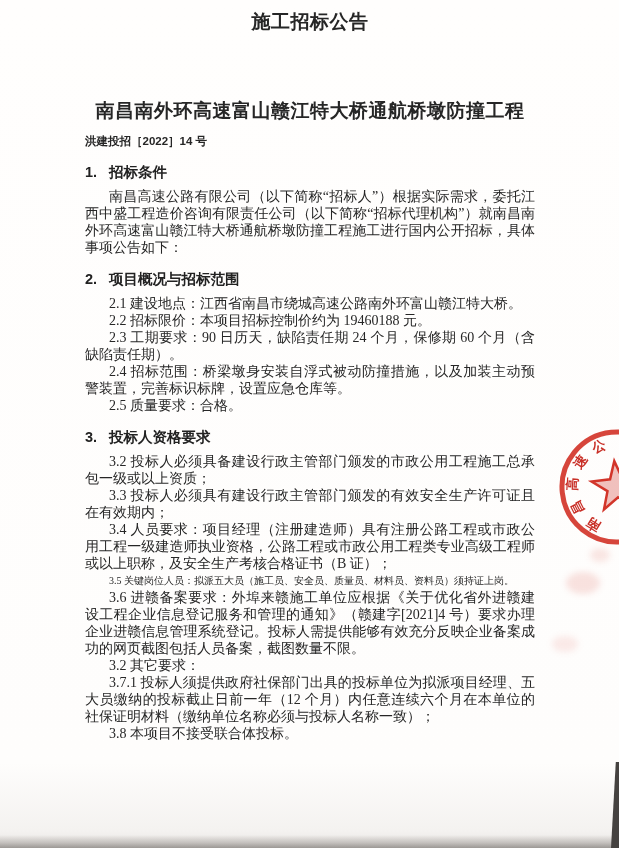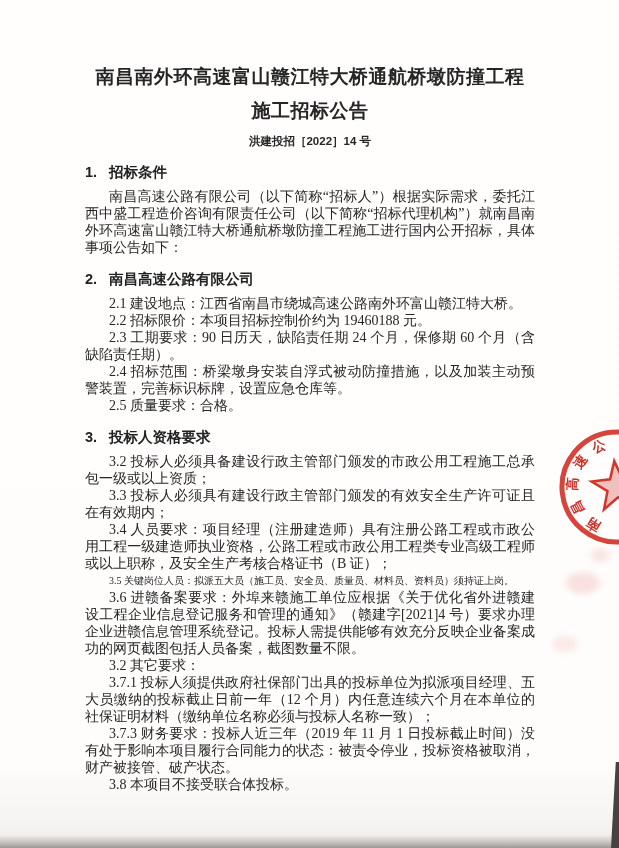--- a/index.html
+++ b/index.html
@@ -15,21 +15,21 @@
   .content{
     position:absolute;left:85px;top:0;width:450px;
   }
   .title{
     text-align:center;font-weight:bold;font-size:19px;line-height:25px;
     letter-spacing:0.5px;
   }
   .title1{margin-top:64px;}
   .title2{margin-top:9px;}
   .docno{
-    text-align:center;font-weight:bold;font-size:11.5px;line-height:15px;margin-top:11px;
+    font-weight:bold;font-size:11.5px;line-height:15px;margin-top:11px;
     font-family:"Liberation Sans","DejaVu Sans",sans-serif;
   }
   .sec-heading{
     font-family:"Liberation Sans","DejaVu Sans",sans-serif;
     font-weight:bold;font-size:14.5px;line-height:19px;
     margin-top:14px;margin-bottom:6px;color:#222;
   }
   .sec-heading .num{margin-right:12px;}
   .para{
     font-size:14px;line-height:17px;text-align:justify;
@@ -67,49 +67,48 @@
     clip-path:polygon(100% 0,100% 100%,0 100%,60% 0);
     pointer-events:none;
   }
 </style>
 </head>
 <body>
 
 <div class="page">
   <div class="content">
 
+    <div class="title title2">施工招标公告</div>
     <div class="title title1">南昌南外环高速富山赣江特大桥通航桥墩防撞工程</div>
-    <div class="title title2">施工招标公告</div>
     <div class="docno">洪建投招［2022］14 号</div>
 
     <div class="sec-heading">
       <span class="num">1.</span><span>招标条件</span>
     </div>
     <p class="para">南昌高速公路有限公司（以下简称“招标人”）根据实际需求，委托江西中盛工程造价咨询有限责任公司（以下简称“招标代理机构”）就南昌南外环高速富山赣江特大桥通航桥墩防撞工程施工进行国内公开招标，具体事项公告如下：</p>
 
     <div class="sec-heading">
-      <span class="num">2.</span><span>南昌高速公路有限公司</span>
+      <span class="num">2.</span><span>项目概况与招标范围</span>
     </div>
     <p class="para">2.1 建设地点：江西省南昌市绕城高速公路南外环富山赣江特大桥。</p>
     <p class="para">2.2 招标限价：本项目招标控制价约为 19460188 元。</p>
     <p class="para">2.3 工期要求：90 日历天，缺陷责任期 24 个月，保修期 60 个月（含缺陷责任期）。</p>
     <p class="para">2.4 招标范围：桥梁墩身安装自浮式被动防撞措施，以及加装主动预警装置，完善标识标牌，设置应急仓库等。</p>
     <p class="para">2.5 质量要求：合格。</p>
 
     <div class="sec-heading">
       <span class="num">3.</span><span>投标人资格要求</span>
     </div>
     <p class="para">3.2 投标人必须具备建设行政主管部门颁发的市政公用工程施工总承包一级或以上资质；</p>
     <p class="para">3.3 投标人必须具有建设行政主管部门颁发的有效安全生产许可证且在有效期内；</p>
     <p class="para">3.4 人员要求：项目经理（注册建造师）具有注册公路工程或市政公用工程一级建造师执业资格，公路工程或市政公用工程类专业高级工程师或以上职称，及安全生产考核合格证书（B 证）；</p>
     <p class="para-block">3.5 关键岗位人员：拟派五大员（施工员、安全员、质量员、材料员、资料员）须持证上岗。</p>
     <p class="para">3.6 进赣备案要求：外埠来赣施工单位应根据《关于优化省外进赣建设工程企业信息登记服务和管理的通知》（赣建字[2021]4 号）要求办理企业进赣信息管理系统登记。投标人需提供能够有效充分反映企业备案成功的网页截图包括人员备案，截图数量不限。</p>
     <p class="para">3.2 其它要求：</p>
     <p class="para">3.7.1 投标人须提供政府社保部门出具的投标单位为拟派项目经理、五大员缴纳的投标截止日前一年（12 个月）内任意连续六个月在本单位的社保证明材料（缴纳单位名称必须与投标人名称一致）；</p>
-    <p class="para">3.7.3 财务要求：投标人近三年（2019 年 11 月 1 日投标截止时间）没有处于影响本项目履行合同能力的状态：被责令停业，投标资格被取消，财产被接管、破产状态。</p>
     <p class="para">3.8 本项目不接受联合体投标。</p>
 
   </div>
 
   <div class="seal">
     <svg width="140" height="140" viewBox="0 0 140 140">
       <g transform="rotate(-6 70 70)">
         <circle cx="70" cy="70" r="55" fill="none" stroke="#d2352a" stroke-width="5" opacity="0.92"></circle>
         <polygon points="70,44 63.9,61.6 45.3,62.0 60.1,73.2 54.7,91.0 70,80.4 85.3,91.0 79.9,73.2 94.7,62.0 76.1,61.6" fill="rgba(210,53,42,0.30)" stroke="#d2352a" stroke-width="2.5"></polygon>
         <text class="seal-char" x="45.4" y="101.5" fill="#c93028" text-anchor="middle" transform="rotate(-142 45.4 101.5)">南</text>

